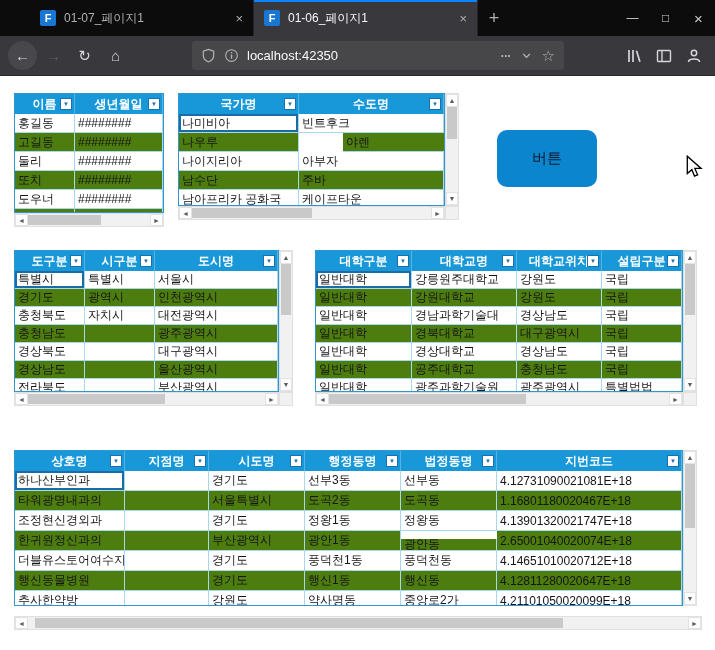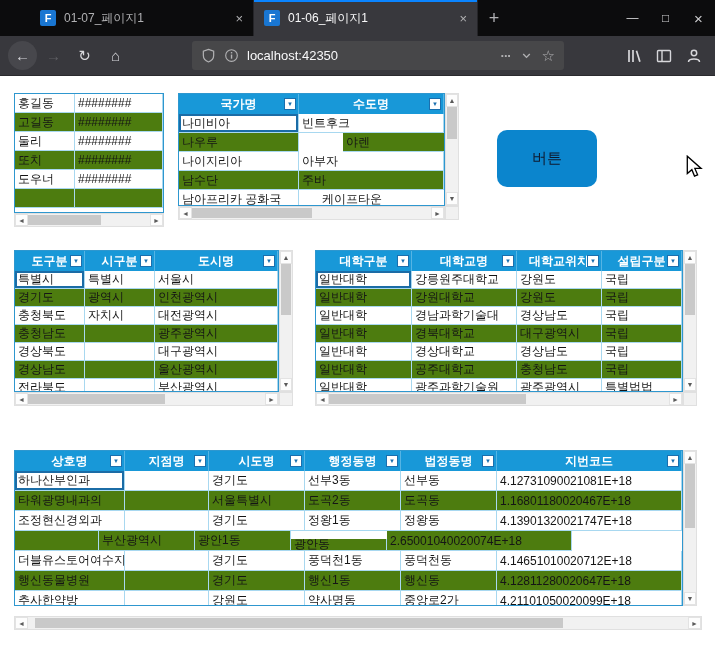--- a/index.html
+++ b/index.html
@@ -125,20 +125,30 @@
             <path d="M3.5 15 c0-4 11-4 11 0"></path>
           </g>
         </svg>
     </div>
   </div>
 
   <div class="content">
     <div class="xl" style="left: 14px; top: 17px;">
         <div class="xl-top">
           <div class="xl-grid" style="width: 150px; height: 120px;">
+            <div class="xl-hrow" style="height: 20px;">
+              <div class="xl-h" style="width: 60px;">
+                <span>이름</span>
+                <div class="xl-filter">▼</div>
+              </div>
+              <div class="xl-h" style="width: 88px;">
+                <span>생년월일</span>
+                <div class="xl-filter">▼</div>
+              </div>
+            </div>
             <div class="xl-row" style="height: 19px;">
               <div class="xl-c" style="width: 60px;">홍길동</div>
               <div class="xl-c" style="width: 88px;">########</div>
             </div>
             <div class="xl-row alt" style="height: 19px;">
               <div class="xl-c" style="width: 60px;">고길동</div>
               <div class="xl-c" style="width: 88px;">########</div>
             </div>
             <div class="xl-row" style="height: 19px;">
               <div class="xl-c" style="width: 60px;">둘리</div>
@@ -190,21 +200,21 @@
               <div class="xl-c" style="width: 145px;">야렌</div>
             </div>
             <div class="xl-row" style="height: 19px;">
               <div class="xl-c" style="width: 120px;">나이지리아</div>
               <div class="xl-c" style="width: 145px;">아부자</div>
             </div>
             <div class="xl-row alt" style="height: 19px;">
               <div class="xl-c" style="width: 120px;">남수단</div>
               <div class="xl-c" style="width: 145px;">주바</div>
             </div>
-            <div class="xl-row" style="height: 19px; gap: 20px;">
+            <div class="xl-row" style="height: 19px;">
               <div class="xl-c" style="width: 120px;">남아프리카 공화국</div>
               <div class="xl-c" style="width: 145px;">케이프타운</div>
             </div>
           </div>
           <div class="sb-v" style="height: 113px;">
             <div class="sb-btn">▲</div>
             <div class="sb-track">
               <div class="sb-thumb" style="top: 0%; height: 38%;"></div>
             </div>
             <div class="sb-btn">▼</div>
@@ -423,20 +433,21 @@
             </div>
             <div class="xl-row" style="height: 20px;">
               <div class="xl-c" style="width: 110px;">조정현신경외과</div>
               <div class="xl-c" style="width: 84px;"></div>
               <div class="xl-c" style="width: 96px;">경기도</div>
               <div class="xl-c" style="width: 96px;">정왕1동</div>
               <div class="xl-c" style="width: 96px;">정왕동</div>
               <div class="xl-c" style="width: 185px;">4.13901320021747E+18</div>
             </div>
             <div class="xl-row alt" style="height: 20px;">
+              <div class="xl-c" style="width: 110px;">한귀원정신과의</div>
               <div class="xl-c" style="width: 84px;"></div>
               <div class="xl-c" style="width: 96px;">부산광역시</div>
               <div class="xl-c" style="width: 96px;">광안1동</div>
               <div class="xl-c" style="width: 96px; margin-top: 8px;">광안동</div>
               <div class="xl-c" style="width: 185px;">2.65001040020074E+18</div>
             </div>
             <div class="xl-row" style="height: 20px;">
               <div class="xl-c" style="width: 110px;">더블유스토어여수지점</div>
               <div class="xl-c" style="width: 84px;"></div>
               <div class="xl-c" style="width: 96px;">경기도</div>

